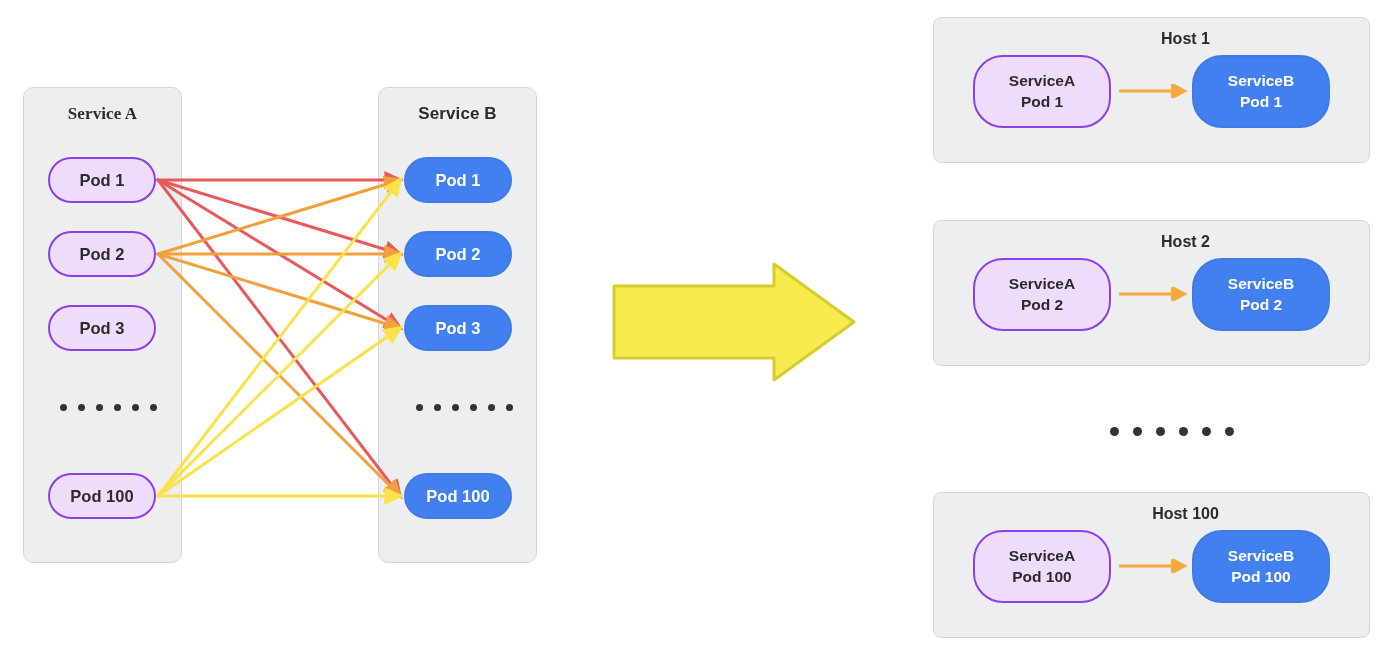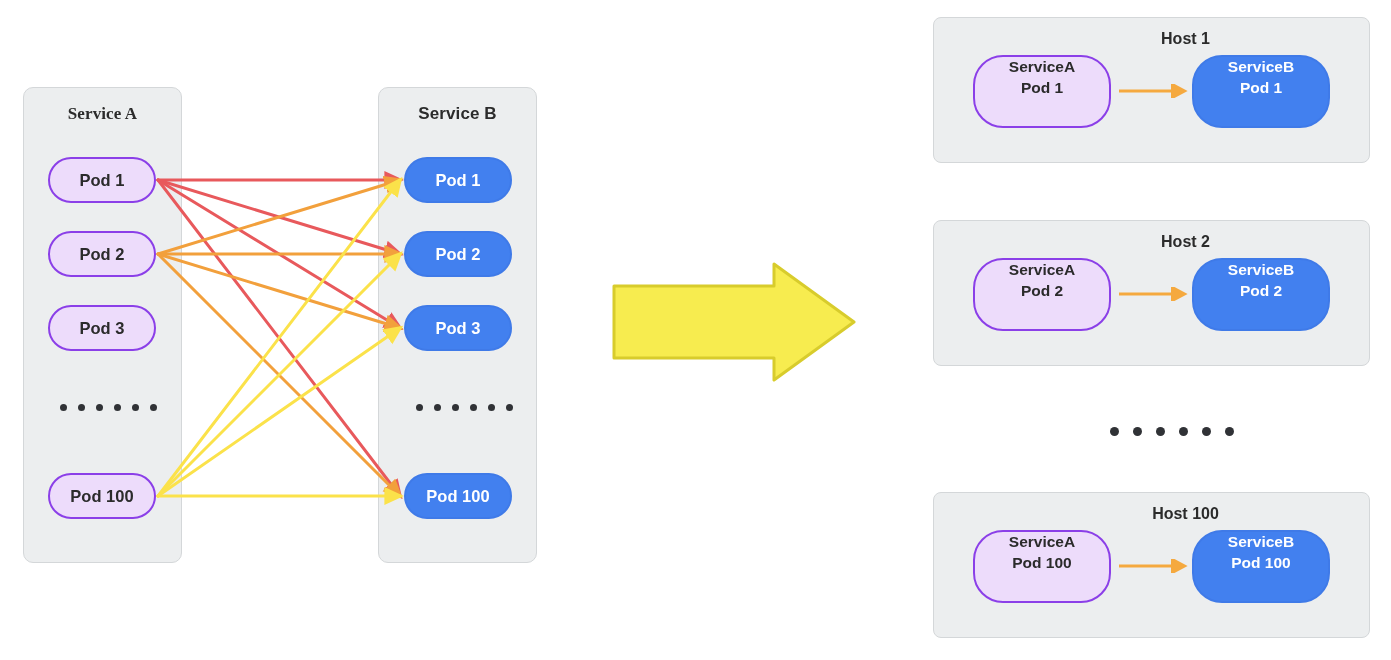--- a/index.html
+++ b/index.html
@@ -118,21 +118,21 @@
     font-weight: 700;
     color: #2b2b2b;
     transform: translateX(34px);
   }
   .host-pod {
     position: absolute;
     box-sizing: border-box;
     display: flex;
     flex-direction: column;
     align-items: center;
-    justify-content: flex-start;
+    justify-content: center;
     border-radius: 30px;
     font-size: 15.5px;
     font-weight: 700;
     line-height: 1.34;
     white-space: nowrap;
   }
   .host-arrow {
     position: absolute;
     height: 14px;
   }

